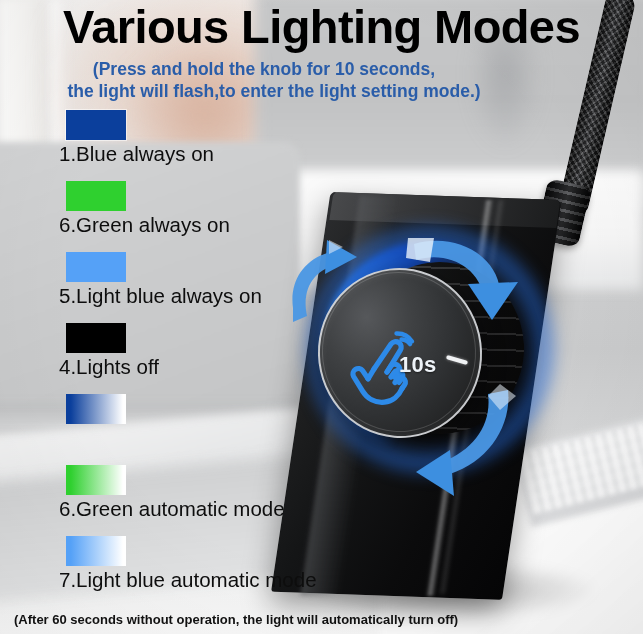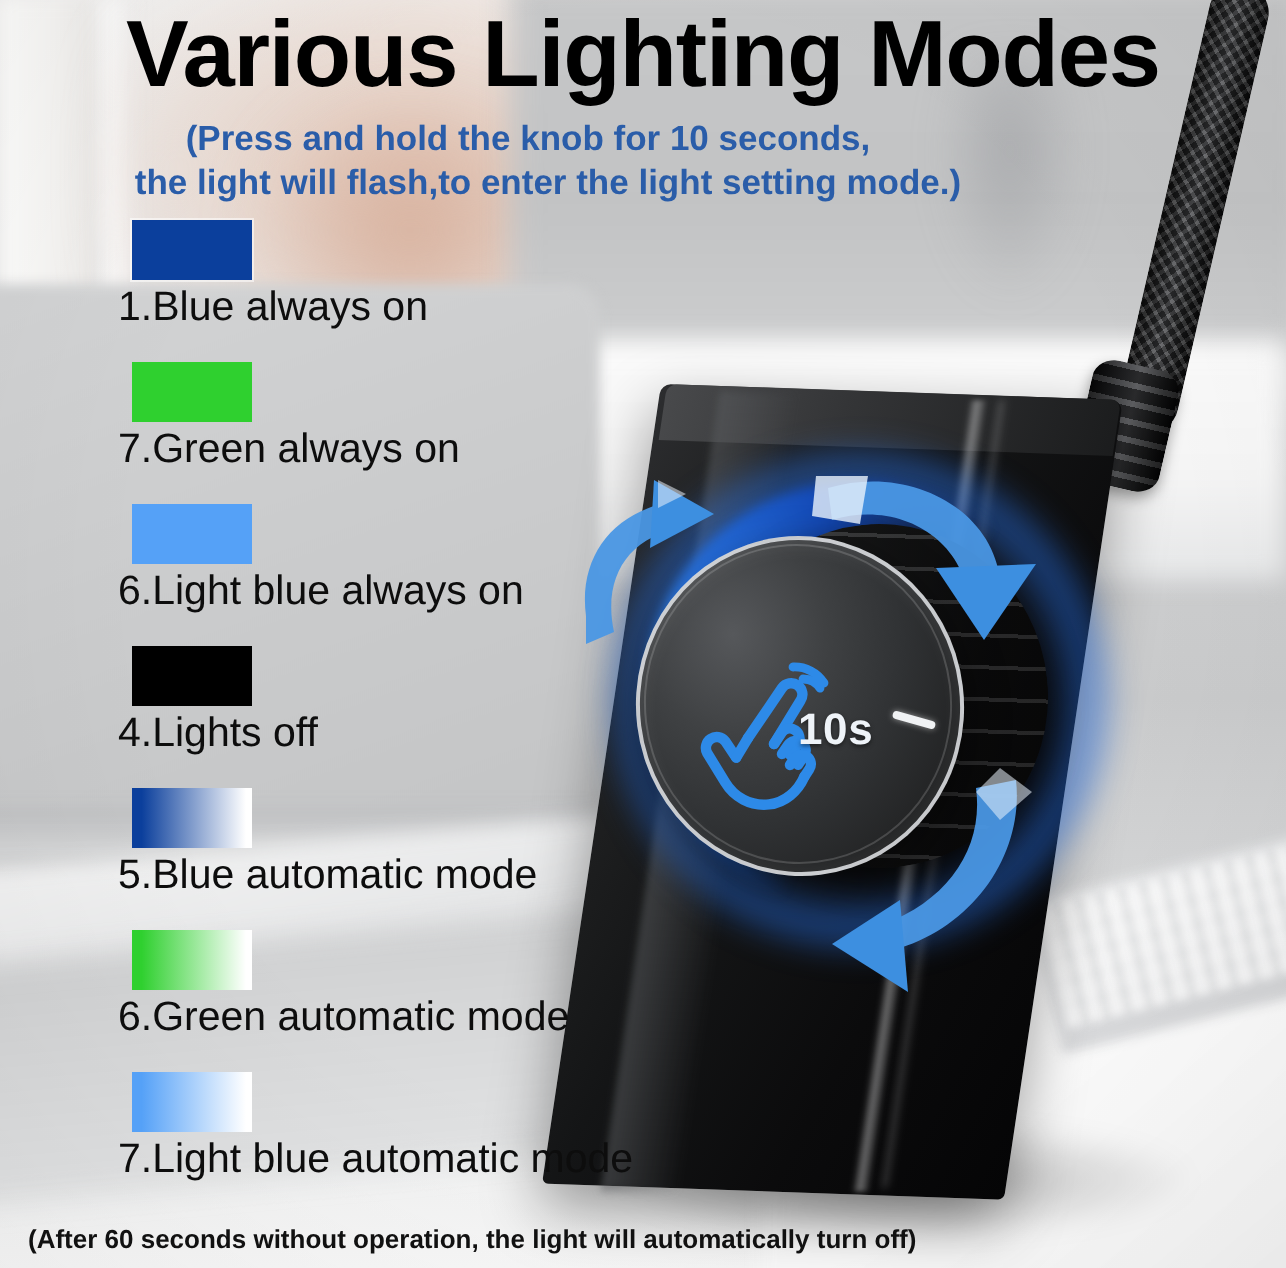--- a/index.html
+++ b/index.html
@@ -245,33 +245,32 @@
     <span class="l2">the light will flash,to enter the light setting mode.)</span>
   </div>
 
   <div class="modes" id="modes">
       <div class="mode">
         <div class="sw bordered" style="background: rgb(11, 63, 156);"></div>
         <div class="mlabel">1.Blue always on</div>
       </div>
       <div class="mode">
         <div class="sw" style="background: rgb(47, 208, 47);"></div>
-        <div class="mlabel">7.Green always on</div>
+        <div class="mlabel">6.Green always on</div>
       </div>
       <div class="mode">
         <div class="sw" style="background: rgb(85, 161, 247);"></div>
-        <div class="mlabel">6.Light blue always on</div>
+        <div class="mlabel">5.Light blue always on</div>
       </div>
       <div class="mode">
         <div class="sw" style="background: rgb(0, 0, 0);"></div>
         <div class="mlabel">4.Lights off</div>
       </div>
       <div class="mode">
         <div class="sw" style="background: linear-gradient(90deg, rgb(11, 63, 156) 0%, rgb(11, 63, 156) 8%, rgb(255, 255, 255) 95%);"></div>
-        <div class="mlabel">5.Blue automatic mode</div>
       </div>
       <div class="mode">
         <div class="sw" style="background: linear-gradient(90deg, rgb(47, 208, 47) 0%, rgb(47, 208, 47) 8%, rgb(255, 255, 255) 95%);"></div>
         <div class="mlabel">6.Green automatic mode</div>
       </div>
       <div class="mode">
         <div class="sw" style="background: linear-gradient(90deg, rgb(85, 161, 247) 0%, rgb(85, 161, 247) 8%, rgb(255, 255, 255) 95%);"></div>
         <div class="mlabel">7.Light blue automatic mode</div>
       </div>
     </div>

